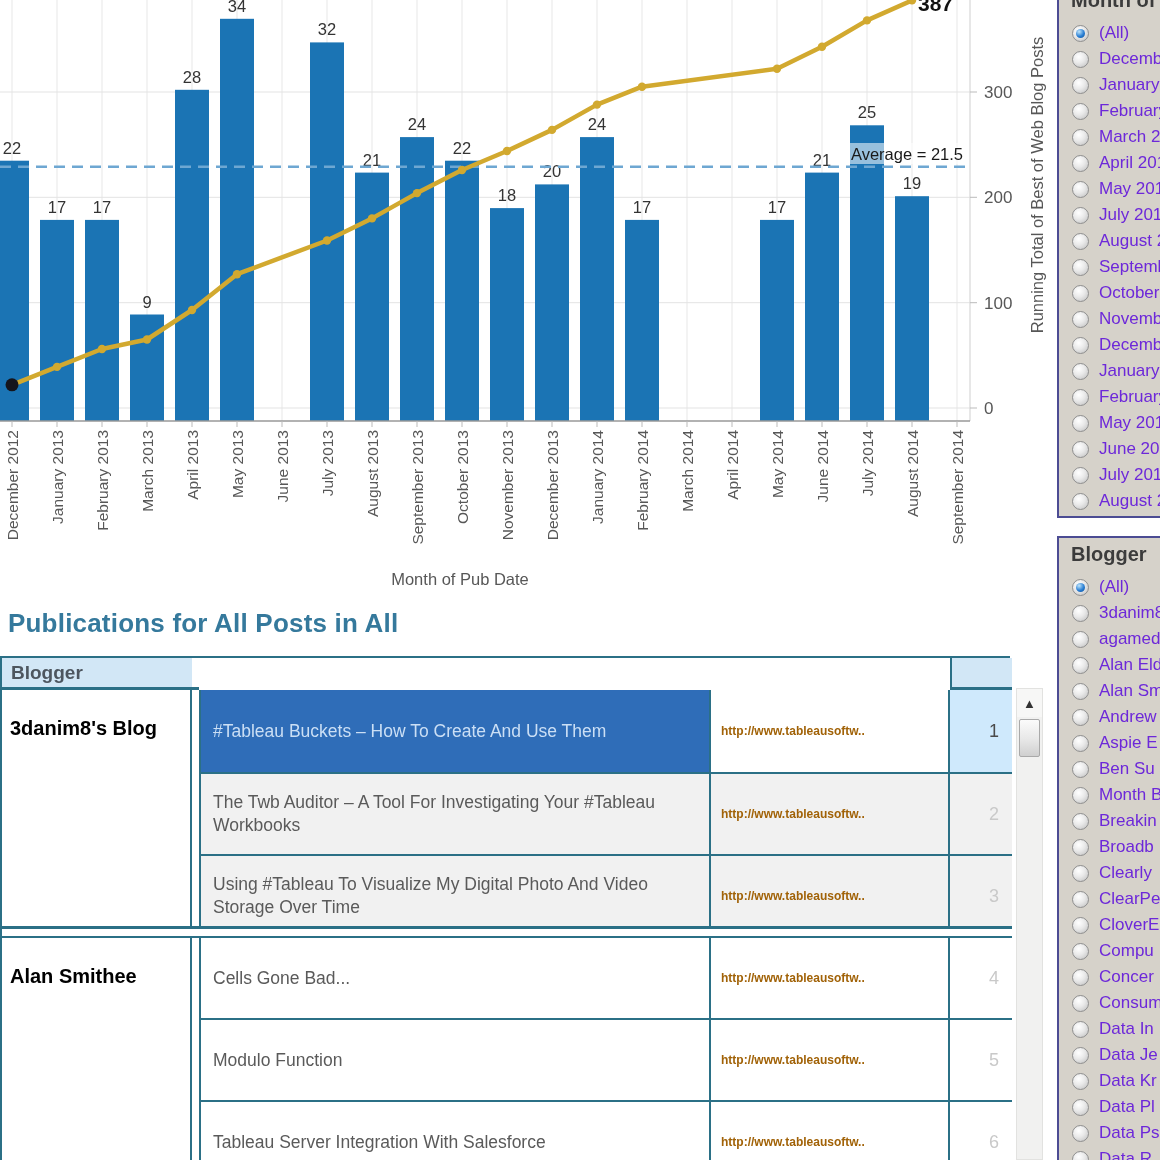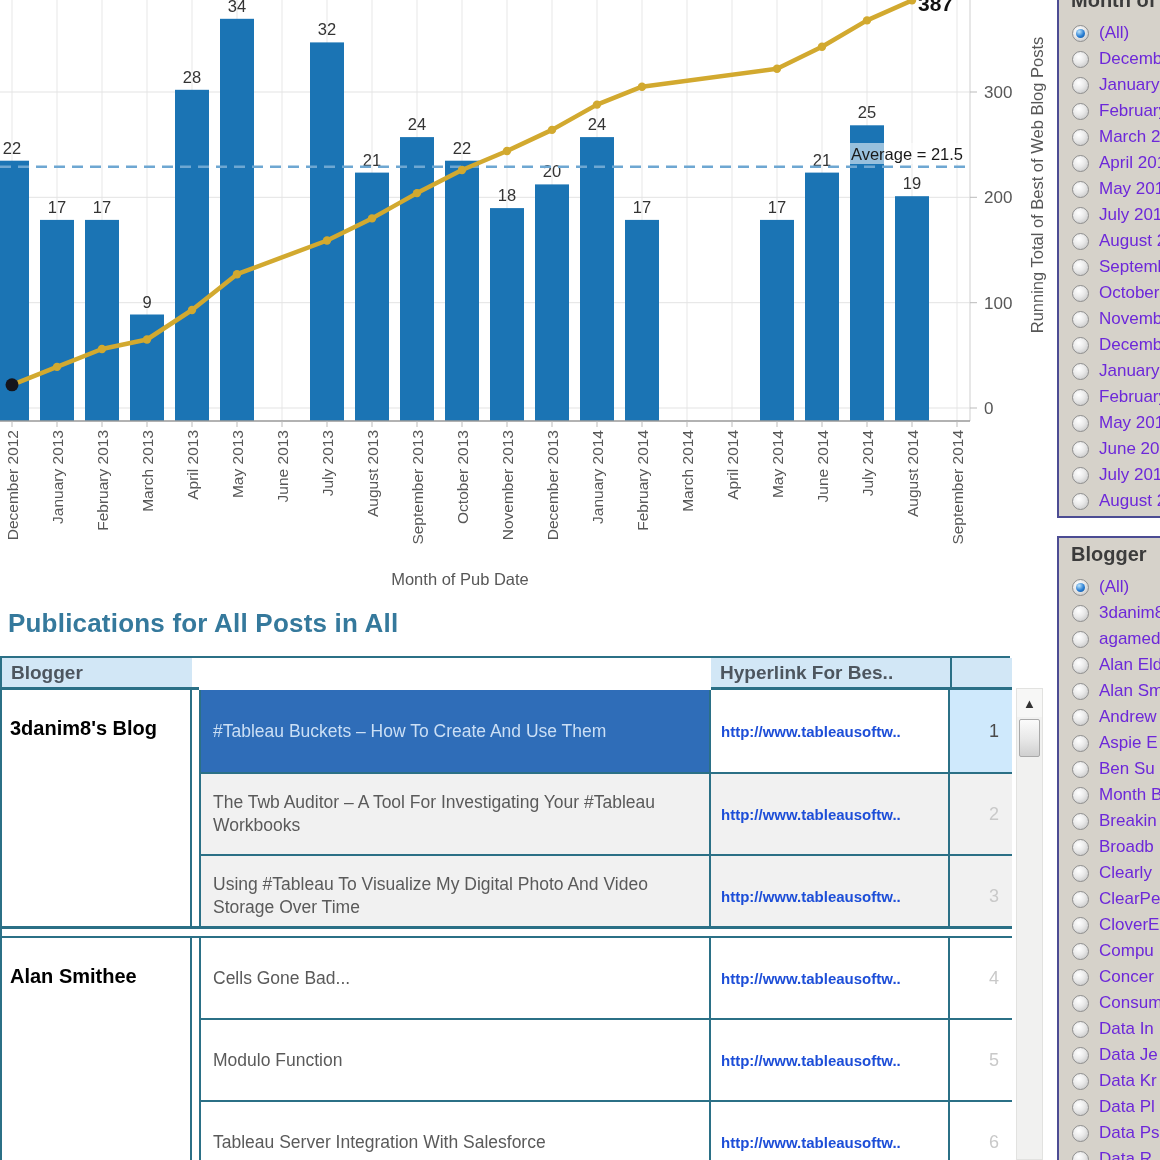--- a/index.html
+++ b/index.html
@@ -34,21 +34,21 @@
     font-size:20px;font-weight:700;color:#000;align-items:flex-start;
     padding:27px 4px 0 8px;border-right:2px solid #2b7086;background:#fff;
   }
   .gapcell{background:#fff;}
   .title-cell{
     font-size:17.5px;color:#5a5a5a;padding:17px 12px;line-height:1.3;
     border-left:2px solid #2b7086;border-right:2px solid #2b7086;
   }
   .title-cell.sel{background:#2f6db8;color:#cbdff5;}
   .link-cell{
-    font-size:15px;font-weight:700;color:#1d4ed8;padding-left:10px;
+    font-size:12px;font-weight:700;color:#a16207;padding-left:10px;
     border-right:2px solid #2b7086;white-space:nowrap;
   }
   .num-cell{font-size:18px;justify-content:flex-end;padding-right:13px;color:#c9c9c9;}
   .num-cell.sel{background:#cfe9fc;color:#4a4a4a;}
   .band{background:#f1f1f1;}
   #group-divider{
     position:absolute;left:0;top:268px;width:1010px;height:12px;background:#fff;
     border-top:3px solid #2b7086;border-bottom:2px solid #2b7086;box-sizing:border-box;
   }
   
@@ -237,21 +237,20 @@
       <text x="984" y="98.0" font-size="17" fill="#575757">300</text>
       <text transform="translate(1043,185) rotate(-90)" text-anchor="middle" font-size="16.5" fill="#575757">Running Total of Best of Web Blog Posts</text>
     </svg>
   </div>
 
 <div id="pub-title">Publications for All Posts in All</div>
 
 <div id="pub-table">
   <div class="hcell" style="grid-row:1;grid-column:1;">Blogger</div>
   <div class="hgap" style="grid-row:1;grid-column:2;"></div>
-  <div class="hcell" style="grid-row:1;grid-column:4;">Hyperlink For Bes..</div>
   <div class="hcell" style="grid-row:1;grid-column:5;border-left:2px solid #2b7086;"></div>
   <div id="group-divider"></div>
 <div class="cell blogger-cell" style="grid-area: 2 / 1 / span 3;">3danim8's Blog</div>
     <div class="cell gapcell" style="grid-area: 2 / 2 / span 3;"></div>
     <div class="cell title-cell sel" style="grid-area: 2 / 3;">
       <span>#Tableau Buckets – How To Create And Use Them</span>
     </div>
     <div class="cell link-cell" style="grid-area: 2 / 4;">http://www.tableausoftw..</div>
     <div class="cell num-cell sel" style="grid-area: 2 / 5;">1</div>
     <div class="cell title-cell band btop" style="grid-area: 3 / 3;">

